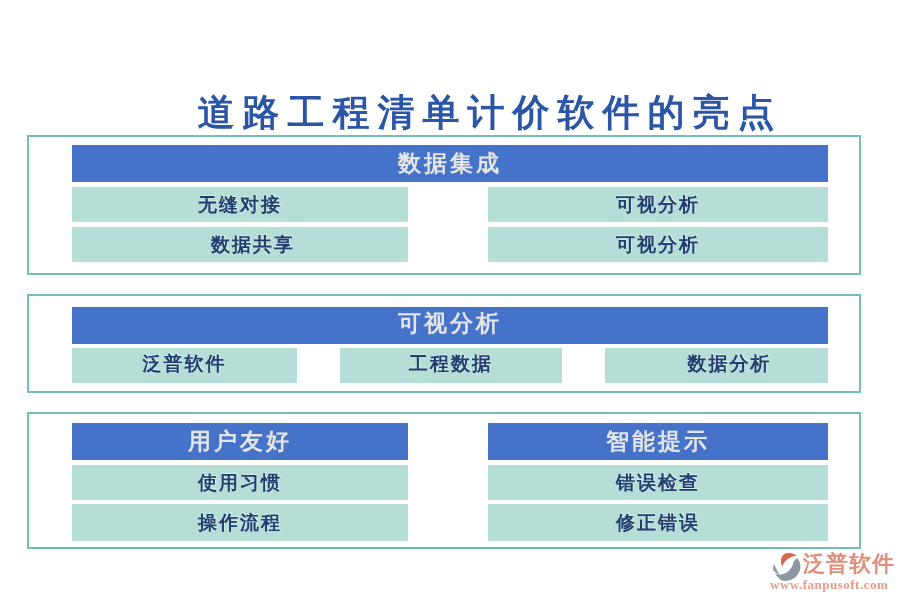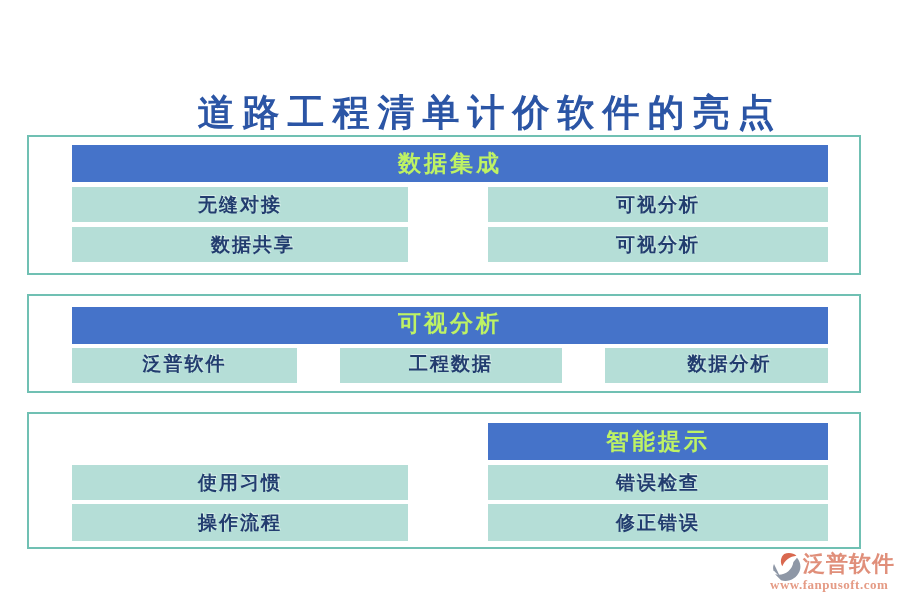--- a/index.html
+++ b/index.html
@@ -11,21 +11,21 @@
     position:absolute; top:88px; left:0; width:100%;
     text-align:center; font-size:37px; font-weight:bold;
     color:var(--title_text); letter-spacing:8px; white-space:nowrap;padding-left:40px;
   }
   .panel {
     position:absolute; left:27px; width:834px; box-sizing:border-box;
     border:2px solid var(--panel_border); background:#ffffff;
   }
   .hdr {
     position:absolute; height:37px; line-height:37px; box-sizing:border-box;
-    background:var(--header_bg); color:#bef264; text-align:center;
+    background:var(--header_bg); color:#e5e5e5; text-align:center;
     font-size:23px; font-weight:bold; letter-spacing:3px;
   }
   .item {
     position:absolute; height:35px; line-height:35px; box-sizing:border-box;
     background:var(--item_bg); color:var(--item_text); text-align:center;
     font-size:19px; font-weight:bold; letter-spacing:2px;
     text-shadow:1px -1px 0 rgba(255,255,255,0.45);
   }
   .logo { position:absolute; left:770px; top:549px; width:126px; height:46px; }
   .logo .mark { position:absolute; left:2px; top:3px; width:29px; height:32px; }
@@ -54,20 +54,21 @@
   </div>
 
   <div class="panel" style="top:294px; height:99px;font-family:Liberation Mono, monospace;">
     <div class="hdr" style="left:43px; top:11px; width:756px;">可视分析</div>
     <div class="item" style="left:43px; top:52px; width:225px;">泛普软件</div>
     <div class="item" style="left:311px; top:52px; width:222px;">工程数据</div>
     <div class="item" style="left:576px; top:52px; width:223px;padding-left:26px;">数据分析</div>
   </div>
 
   <div class="panel" style="top:412px; height:137px;">
+    <div class="hdr" style="left:43px; top:9px; width:336px;">用户友好</div>
     <div class="hdr" style="left:459px; top:9px; width:340px;">智能提示</div>
     <div class="item" style="left:43px; top:51px; width:336px;">使用习惯</div>
     <div class="item" style="left:459px; top:51px; width:340px;">错误检查</div>
     <div class="item" style="left:43px; top:90px; width:336px; height:37px; line-height:37px;">操作流程</div>
     <div class="item" style="left:459px; top:90px; width:340px; height:37px; line-height:37px;">修正错误</div>
   </div>
 
   <div class="logo">
     <span class="mark">
       <svg width="29" height="32" viewBox="0 0 32 34">

